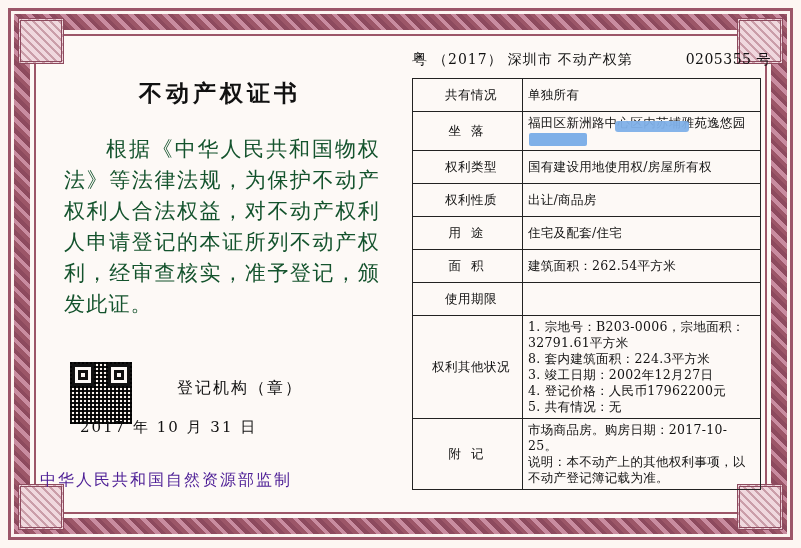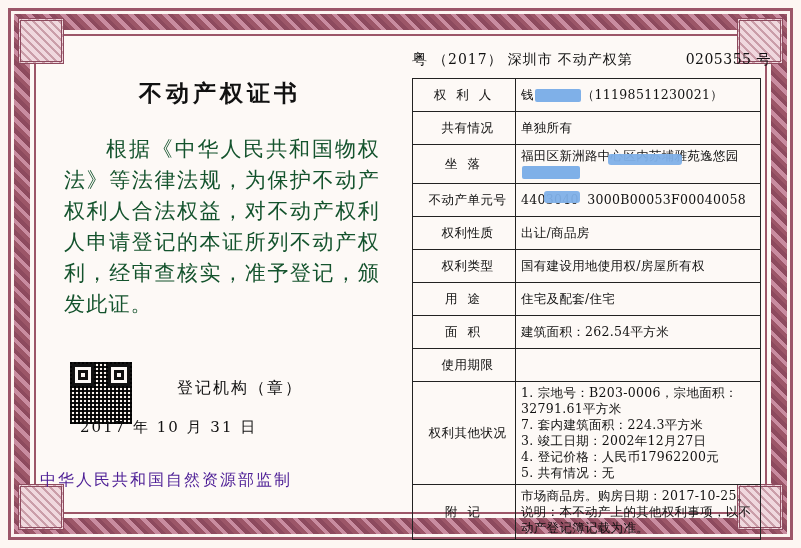--- a/index.html
+++ b/index.html
@@ -265,69 +265,56 @@
         <span class="year">（2017）</span>
         <span>深圳市</span>
         <span>不动产权第</span>
         <span class="num">0205355</span>
         <span>号</span>
       </div>
 
       <table class="info">
         <tbody>
           <tr class="row-tall">
-            <td class="lbl">权 利 人</td>
-            <td class="val">
-              钱<span class="redact name"></span>（11198511230021）
-            </td>
-          </tr>
-          <tr class="row-tall">
             <td class="lbl tight">共有情况</td>
             <td class="val">单独所有</td>
           </tr>
           <tr>
             <td class="lbl">坐 落</td>
             <td class="val">
               福田区新洲路中心区内苏埔雅苑逸悠园<span class="redact addr"></span>
               <span class="strike-blue s1"></span>
             </td>
           </tr>
           <tr class="row-tall">
-            <td class="lbl tight">不动产单元号</td>
-            <td class="val">
-              4403040&nbsp;&nbsp;3000B00053F00040058
-              <span class="strike-blue s2"></span>
-            </td>
+            <td class="lbl tight">权利类型</td>
+            <td class="val">国有建设用地使用权/房屋所有权</td>
           </tr>
           <tr class="row-tall">
             <td class="lbl tight">权利性质</td>
             <td class="val">出让/商品房</td>
-          </tr>
-          <tr class="row-tall">
-            <td class="lbl tight">权利类型</td>
-            <td class="val">国有建设用地使用权/房屋所有权</td>
           </tr>
           <tr class="row-tall">
             <td class="lbl">用 途</td>
             <td class="val">住宅及配套/住宅</td>
           </tr>
           <tr class="row-tall">
             <td class="lbl">面 积</td>
             <td class="val">建筑面积：262.54平方米</td>
           </tr>
           <tr class="row-tall">
             <td class="lbl tight">使用期限</td>
             <td class="val"></td>
           </tr>
           <tr>
             <td class="lbl tight">权利其他状况</td>
             <td class="val val-small">
               <ol>
                 <li class="wrap">1. 宗地号：B203-0006，宗地面积：32791.61平方米</li>
-                <li>7. 套内建筑面积：224.3平方米</li>
+                <li>8. 套内建筑面积：224.3平方米</li>
                 <li>3. 竣工日期：2002年12月27日</li>
                 <li>4. 登记价格：人民币17962200元</li>
                 <li>5. 共有情况：无</li>
               </ol>
             </td>
           </tr>
           <tr>
             <td class="lbl">附 记</td>
             <td class="val note-block">
               <div>市场商品房。购房日期：2017-10-25。</div>

